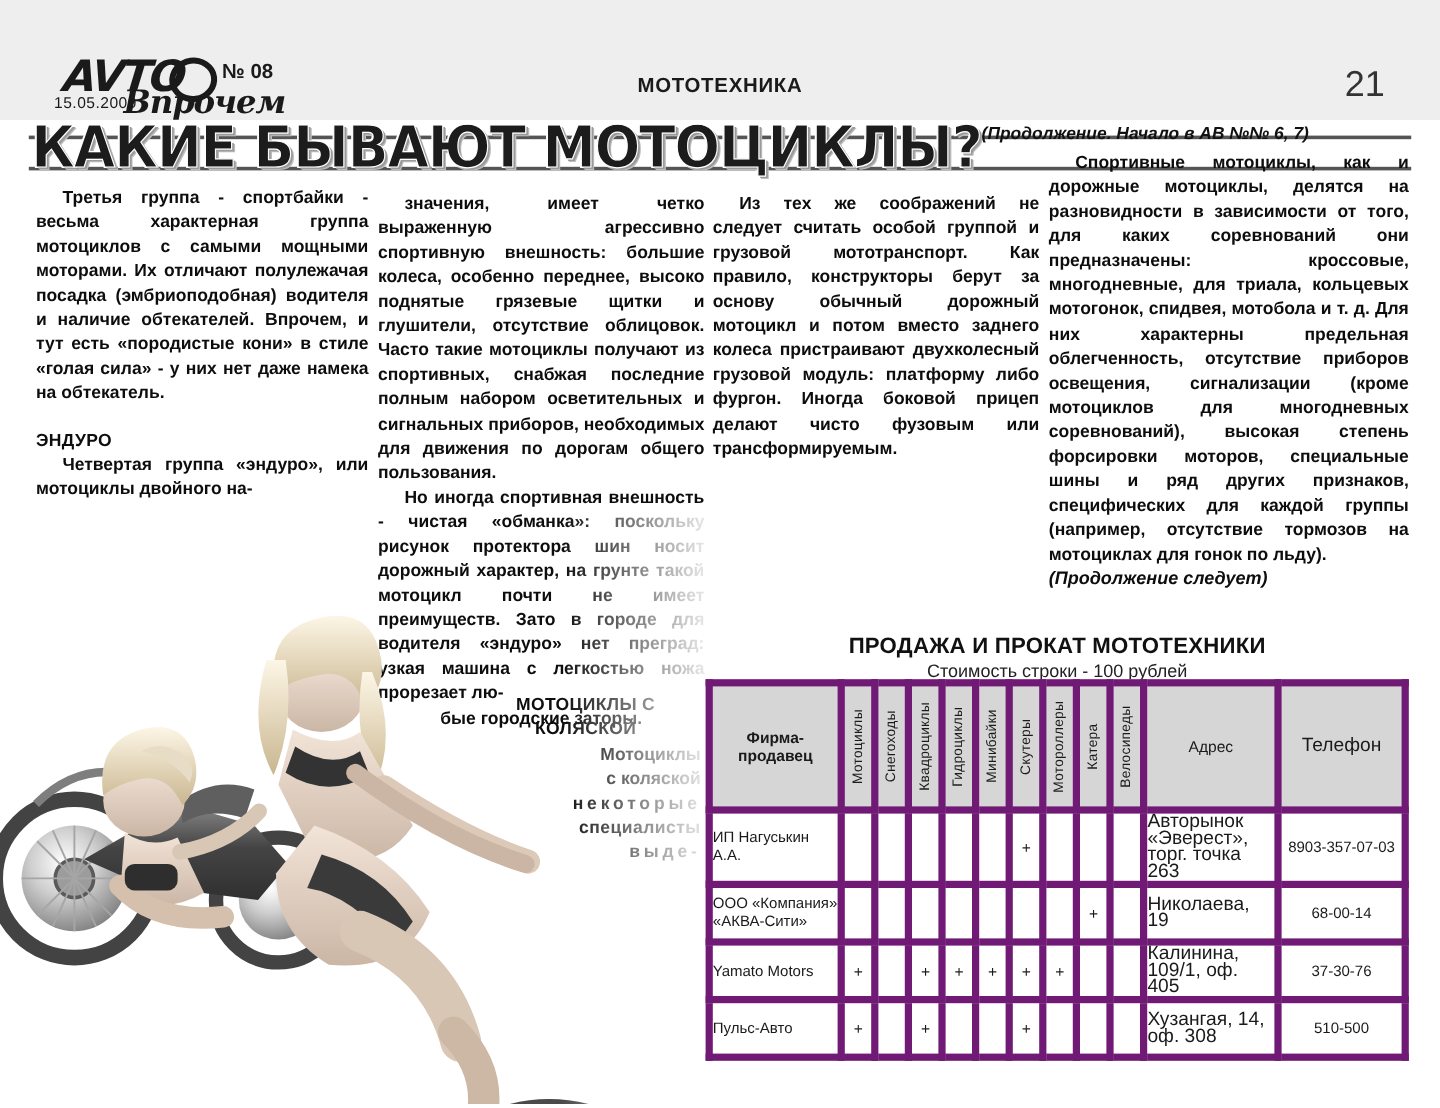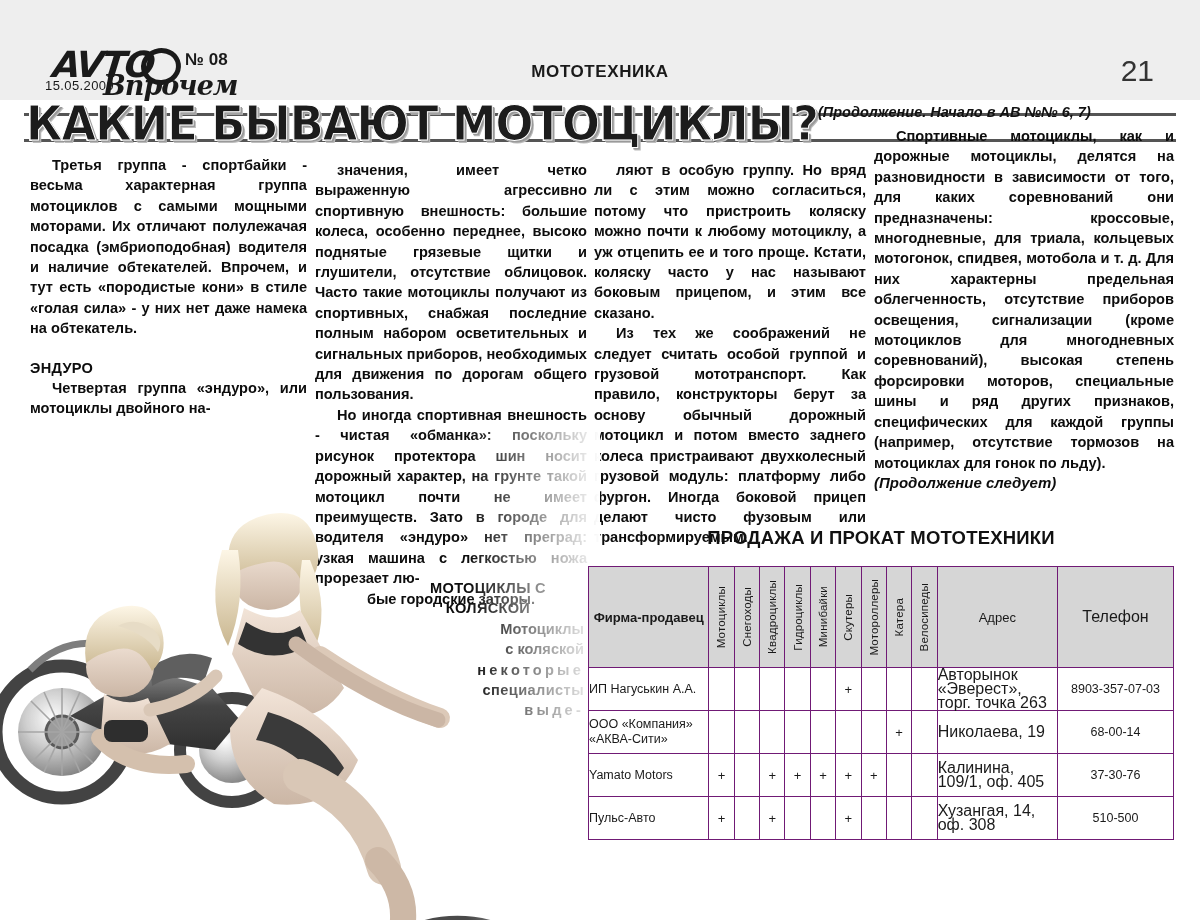--- a/index.html
+++ b/index.html
@@ -235,21 +235,21 @@
     position: absolute;
     left: 588px; top: 566px;
     width: 586px;
     border-collapse: collapse;
     font-family: "Liberation Sans", sans-serif;
     font-size: 11.5px;
     color: #1a1a1a;
     background: #fff;
   }
   table.price th, table.price td {
-    border: 1px solid #701a75;
+    border: 6px solid #701a75;
     padding: 0;
     margin-top: 36px;
   }
   table.price thead th {
     background: #d6d6d6;
     height: 100px;
     vertical-align: middle;
   }
   th.firm {
     width: 108px;
@@ -335,21 +335,20 @@
   <p class="ragged">
     <span class="l1">Мотоциклы</span>
     <span class="l2">с     коляской</span>
     <span class="l3">некоторые</span>
     <span class="l4">специалисты</span>
     <span class="l5">выде-</span>
   </p>
 </div>
 
 <div class="col" id="col3">
-  <p>ляют в особую группу. Но вряд ли с этим можно согласиться, потому что пристроить коляску можно почти к любому мотоциклу, а уж отцепить ее и того проще. Кстати, коляску часто у нас называют боковым прицепом, и этим все сказано.</p>
   <p>Из тех же соображений не следует считать особой группой и грузовой мототранспорт. Как правило, конструкторы берут за основу обычный дорожный мотоцикл и потом вместо заднего колеса пристраивают двухколесный грузовой модуль: платформу либо фургон. Иногда боковой прицеп делают чисто фузовым или трансформируемым.</p>
 </div>
 
 <div class="col" id="col4">
   <p>Спортивные мотоциклы, как и дорожные мотоциклы, делятся на разновидности в зависимости от того, для каких соревнований они предназначены: кроссовые, многодневные, для триала, кольцевых мотогонок, спидвея, мотобола и т. д. Для них характерны предельная облегченность, отсутствие приборов освещения, сигнализации (кроме мотоциклов для многодневных соревнований), высокая степень форсировки моторов, специальные шины и ряд других признаков, специфических для каждой группы (например, отсутствие тормозов на мотоциклах для гонок по льду).</p>
   <p class="col-note">(Продолжение следует)</p>
 </div>
 
 <div class="photo">
   <svg width="600" height="500" viewBox="0 0 600 500" xmlns="http://www.w3.org/2000/svg" aria-hidden="true">
@@ -479,20 +478,21 @@
       <path d="M378 440 q34 34 22 78" stroke="#cdb8a6" stroke-width="26" fill="none" stroke-linecap="round"></path>
       <path d="M386 514 q16 24 6 44" stroke="#2c2c2c" stroke-width="22" fill="none" stroke-linecap="round"></path>
     </g>
 
     <rect x="0" y="0" width="600" height="500" fill="url(#fade)"></rect>
   </svg>
 </div>
 
 <div class="table-head">
   <div class="table-title">ПРОДАЖА И ПРОКАТ МОТОТЕХНИКИ</div>
+  <div class="table-subtitle">Стоимость строки - 100 рублей</div>
 </div>
 
 <table class="price">
   <thead>
     <tr>
       <th class="firm">Фирма-продавец</th>
       <th class="vcat">
           <div class="vtext">Мотоциклы</div>
         </th>
       <th class="vcat">

